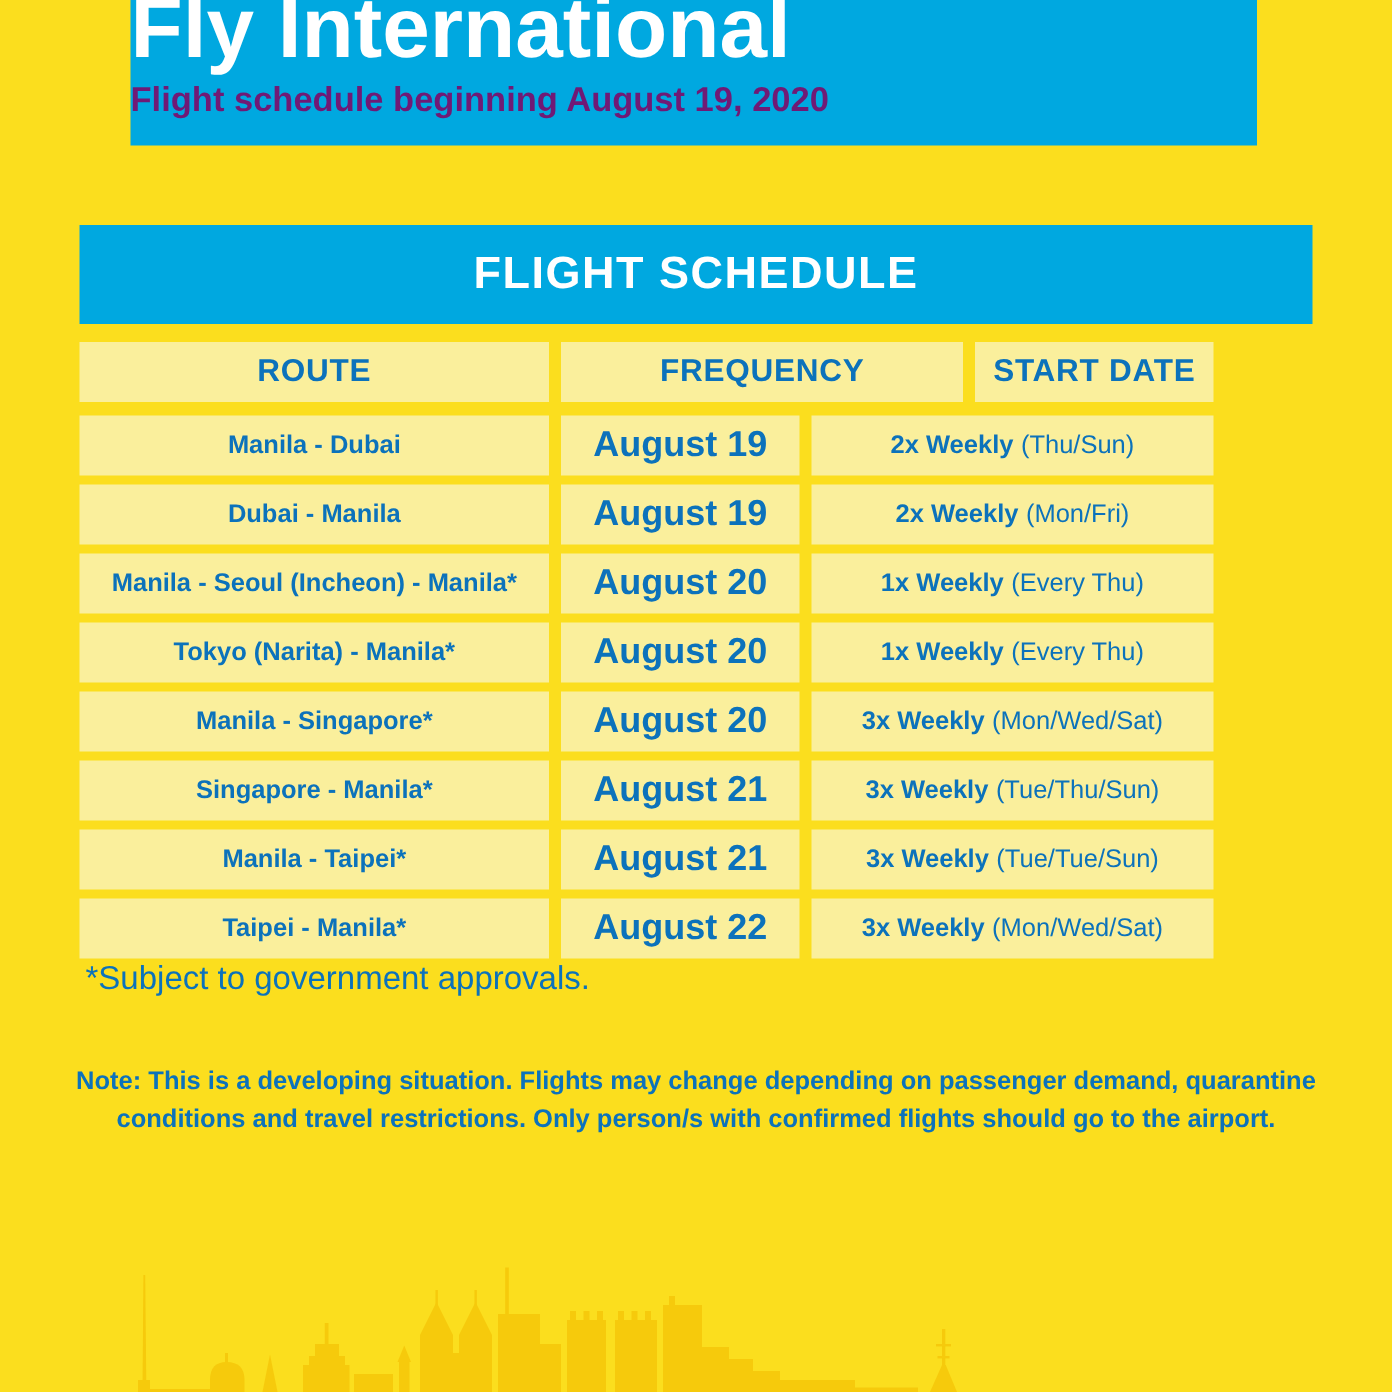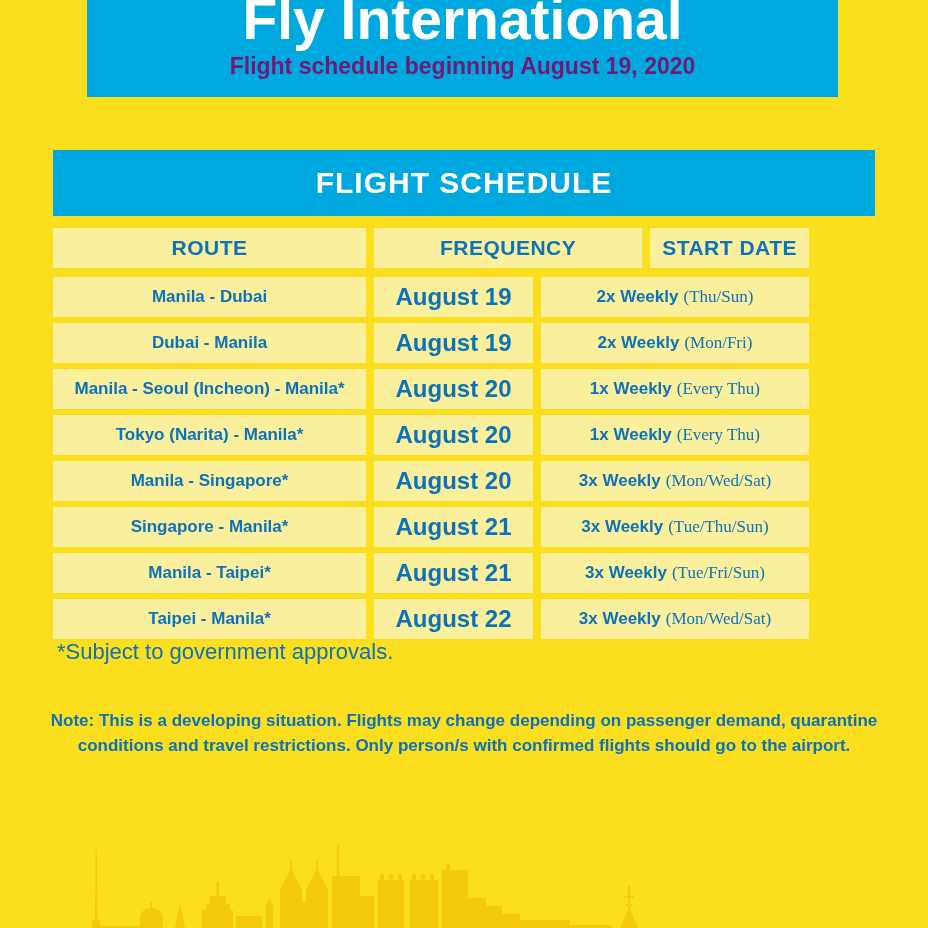--- a/index.html
+++ b/index.html
@@ -3,21 +3,21 @@
 <meta charset="utf-8">
 <style>
   html,body{margin:0;padding:0;}
   body{
     width:928px;height:928px;position:relative;overflow:hidden;
     background:#FBDE1E;
     font-family:"Liberation Sans", sans-serif;
   }
   .header-band{
     position:absolute;left:87px;top:0;width:751px;height:97px;
-    background:#00A8E0;text-align:center;overflow:hidden;
+    background:#00A8E0;overflow:hidden;
   }
   .page-title{
     color:#FFFFFF;font-weight:bold;font-size:57px;line-height:1.0;
     margin-top:-9px;letter-spacing:0px;
   }
   .page-subtitle{
     color:#701a75;font-weight:bold;font-size:23px;margin-top:5px;
   }
   .table-banner{
     position:absolute;left:53px;top:150px;width:822px;height:66px;
@@ -31,21 +31,21 @@
   .trow.head{margin-bottom:9px;}
   .cell{
     background:#FAEF9C;color:#0C72BB;font-weight:bold;
     display:flex;align-items:center;justify-content:center;
     font-size:17px;white-space:nowrap;
   }
   .c-route{width:341px;}
   .c-date{width:173px;font-size:24px;}
   .c-freq{width:292px;}
   .trow.head .cell{font-size:21px;letter-spacing:0.5px;}
-  .freq-detail{font-weight:normal;margin-left:5px;font-family:Liberation Serif, serif;}
+  .freq-detail{font-weight:normal;margin-left:5px;}
   .footnote{
     position:absolute;left:57px;top:639px;
     color:#0C72BB;font-weight:normal;font-size:22px;
   }
   .note{
     position:absolute;left:30px;top:709px;width:868px;text-align:center;
     color:#0C72BB;font-weight:bold;font-size:17px;line-height:1.45;
   }
   .skyline{
     position:absolute;left:0;bottom:0;width:928px;height:88px;
@@ -120,21 +120,21 @@
         <span>3x Weekly</span>
         <span class="freq-detail">(Tue/Thu/Sun)</span>
       </div>
   </div>
 
   <div class="trow">
     <div class="cell c-route">Manila - Taipei*</div>
     <div class="cell c-date">August 21</div>
     <div class="cell c-freq">
         <span>3x Weekly</span>
-        <span class="freq-detail">(Tue/Fri/Sun)</span>
+        <span class="freq-detail">(Tue/Tue/Sun)</span>
       </div>
   </div>
 
   <div class="trow">
     <div class="cell c-route">Taipei - Manila*</div>
     <div class="cell c-date">August 22</div>
     <div class="cell c-freq">
         <span>3x Weekly</span>
         <span class="freq-detail">(Mon/Wed/Sat)</span>
       </div>

